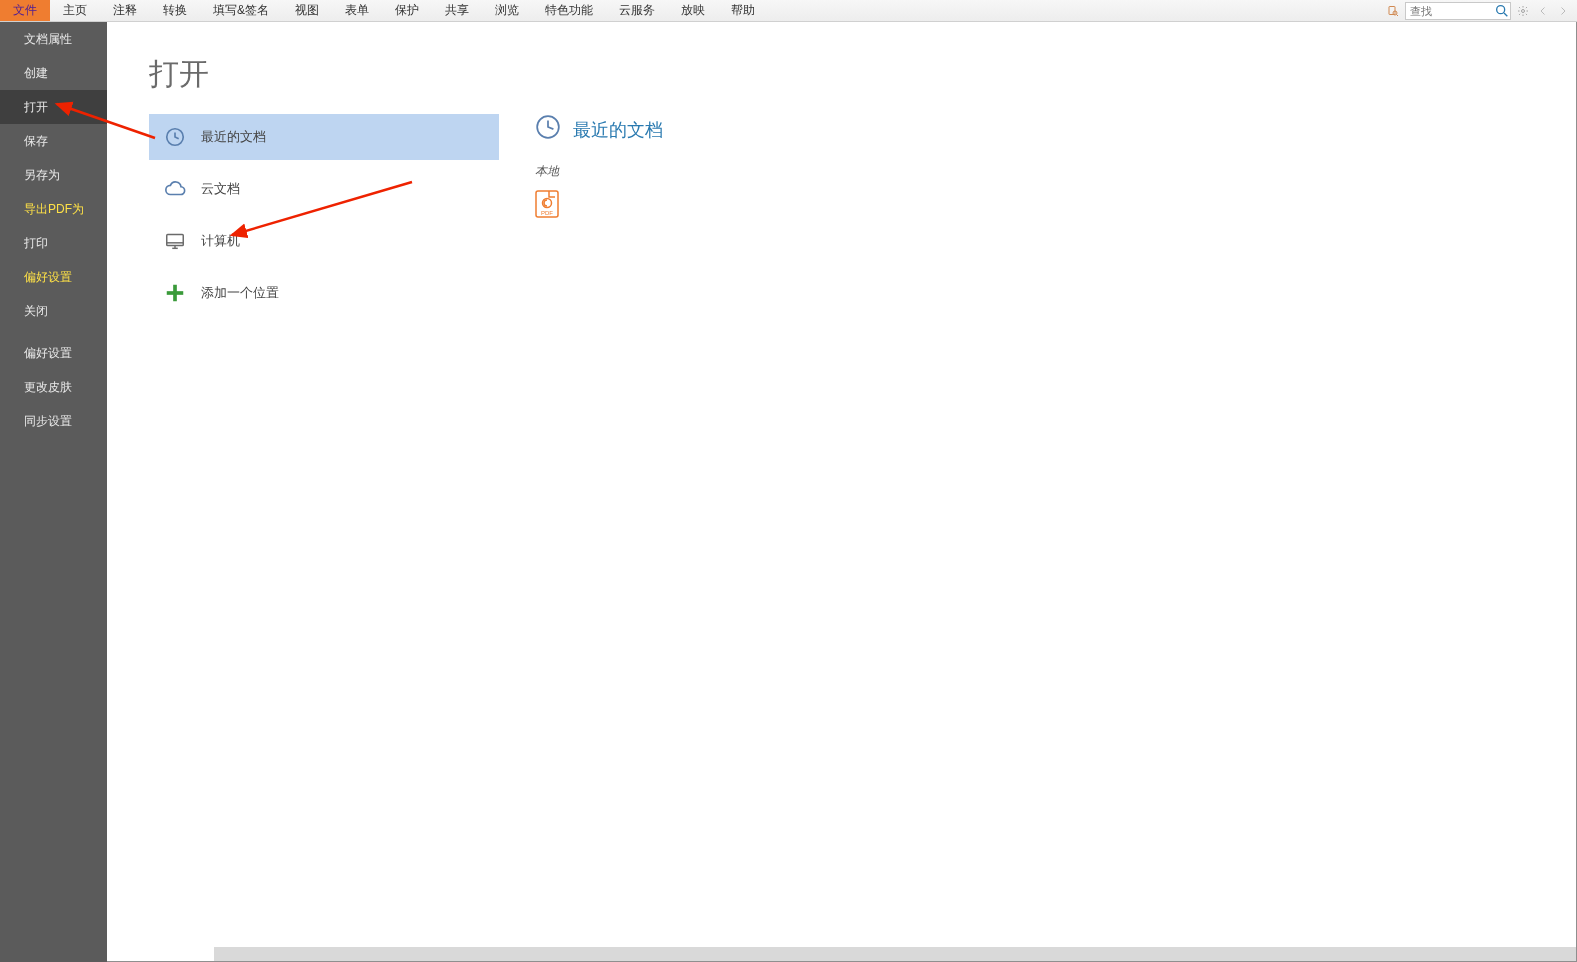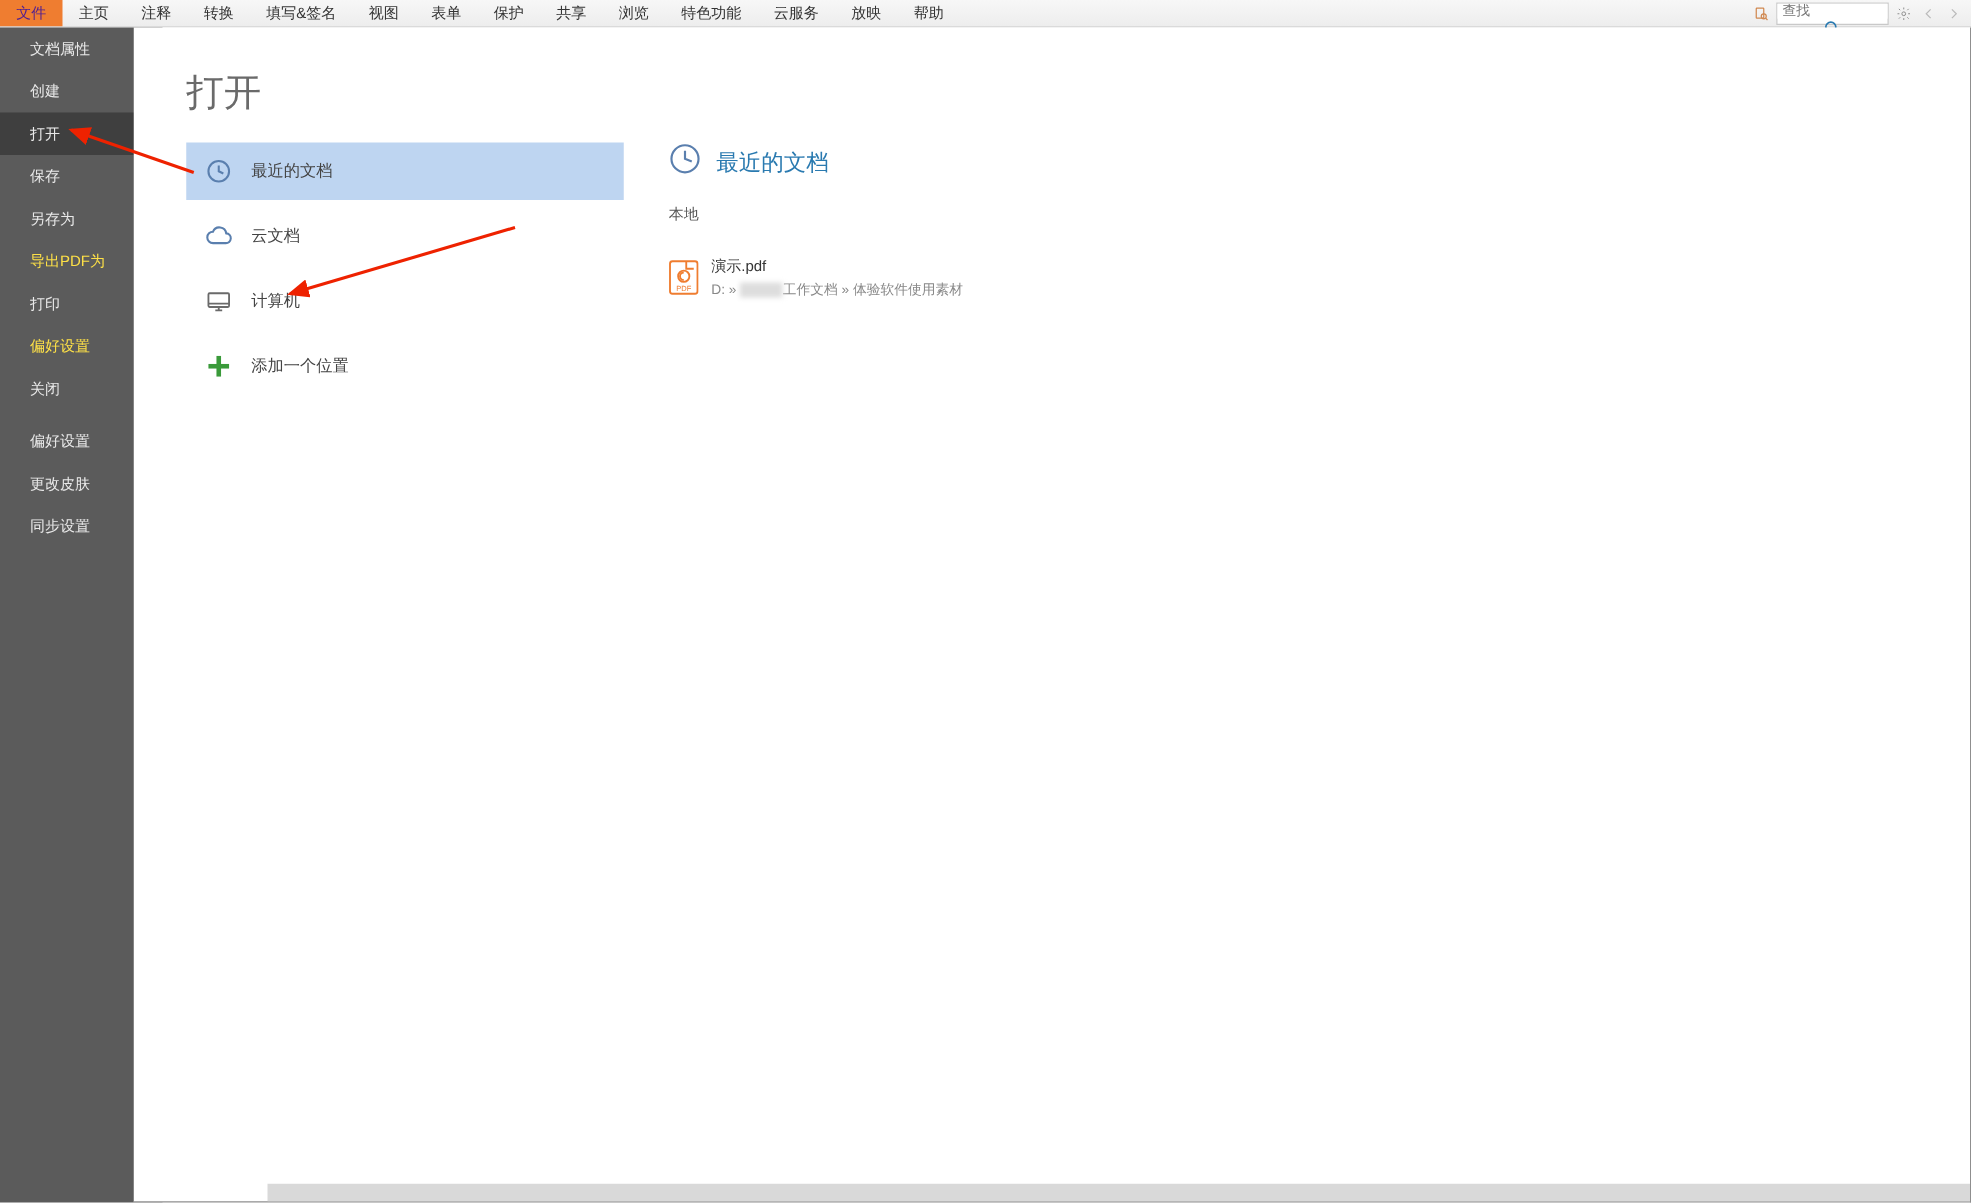--- a/index.html
+++ b/index.html
@@ -4,21 +4,21 @@
 <style>
 * { margin:0; padding:0; box-sizing:border-box; font-family:"Microsoft YaHei","微软雅黑",Arial,sans-serif; }
 html,body { width:1577px; height:962px; overflow:hidden; background:#fff; }
 
 
 .menubar { position:absolute; left:0; top:0; right:0; height:22px; background:linear-gradient(#f7f7f7,#ededed); border-bottom:1px solid #d0d0d0; display:flex; align-items:stretch; }
 .menubar .tab { font-size:12px; color:#333; padding:0 13px; display:flex; align-items:center; cursor:pointer; }
 .menubar .tab.active { background:#ef7d30; color:#4c1d95; }
 .menubar .spacer { flex:1; }
 .menubar .right { display:flex; align-items:center; gap:4px; padding-right:6px; }
-.searchbox { display:flex; align-items:center; border:1px solid #c9c9c9; height:18px; background:#fff;flex-direction:column; }
+.searchbox { display:flex; align-items:center; border:1px solid #c9c9c9; height:18px; background:#fff; }
 .searchbox input { border:none; outline:none; font-size:11px; color:#888; width:88px; padding:0 4px; }
 .searchbox .mag { width:16px; height:16px; display:flex; align-items:center; justify-content:center; color:#2a7ab0; }
 .right .ctl { width:16px; height:16px; display:flex; align-items:center; justify-content:center; color:#888; cursor:pointer; }
 .right .ctl svg { width:12px; height:12px; }
 
 
 .sidebar { position:absolute; left:0; top:22px; width:130px; bottom:0; background:#5b5b5b; }
 .sidebar .sitem { color:#e9e9e9; font-size:12px; padding:10px 0 10px:0; height:34px; display:flex; align-items:center; padding-left:24px; cursor:pointer; }
 .sidebar .sitem.active { background:#3f3f3f; }
 .sidebar .sitem.disabled { color:#fde047; }
@@ -31,21 +31,21 @@
 .locations { position:absolute; left:42px; top:92px; width:350px; }
 .loc { display:flex; align-items:center; height:46px; padding-left:14px; gap:14px; font-size:13px; color:#444; cursor:pointer; margin-bottom:6px; }
 .loc.active { background:#bed5f1; }
 .loc .iconwrap { width:24px; height:24px; display:flex; align-items:center; justify-content:center; }
 .loc svg { width:22px; height:22px; }
 
 
 .rightcol { position:absolute; left:428px; top:92px; right:20px; }
 .sectionhead { display:flex; align-items:center; gap:12px; color:#2a7ab0; font-size:18px; margin-bottom:18px; }
 .sectionhead svg { width:26px; height:26px; }
-.local-label { font-size:12px; color:#555; margin-bottom:22px; }
+.local-label { font-size:12px; color:#555; margin-bottom:4px;font-style:italic; }
 .docrow { display:flex; align-items:center; gap:10px; height:40px; cursor:pointer; }
 .docicon { width:24px; height:28px; }
 .docinfo .name { font-size:12px; color:#333; }
 .docinfo .path { font-size:11px; color:#888; margin-top:2px; }
 .docinfo .path .blur { filter:blur(2px); display:inline-block; width:34px; background:#ddd; color:transparent; }
 
 
 .arrow { position:absolute; pointer-events:none; }
 
 
@@ -179,26 +179,20 @@
     <div class="docrow">
       <span class="docicon">
         <svg viewBox="0 0 24 28">
             <rect x="1" y="1" width="22" height="26" rx="2" fill="#fff" stroke="#ef7d30" stroke-width="1.5"></rect>
             <path d="M14 1v6h6" fill="none" stroke="#ef7d30" stroke-width="1.5"></path>
             <circle cx="12" cy="13" r="4.5" fill="none" stroke="#ef7d30" stroke-width="1.5"></circle>
             <path d="M12 10a3 3 0 0 0 0 6" fill="none" stroke="#ef7d30" stroke-width="1.5"></path>
             <text x="12" y="25" text-anchor="middle" font-size="6" fill="#ef7d30" font-family="Arial">PDF</text>
           </svg>
       </span>
-      <div class="docinfo">
-        <div class="name">演示.pdf</div>
-        <div class="path">
-          <span>D: » </span><span class="blur">xxxx</span><span>工作文档 » 体验软件使用素材</span>
-        </div>
-      </div>
     </div>
   </div>
 
   <svg class="arrow" style="left:-62px; top:74px;" width="120" height="50">
     <defs>
         <marker id="ah1" markerWidth="8" markerHeight="8" refX="6" refY="3" orient="auto">
           <path d="M0,0 L7,3 L0,6 Z" fill="#e20"></path>
         </marker>
       </defs>
     <line x1="110" y1="42" x2="12" y2="8" stroke="#e20" stroke-width="2.5" marker-end="url(#ah1)"></line>

